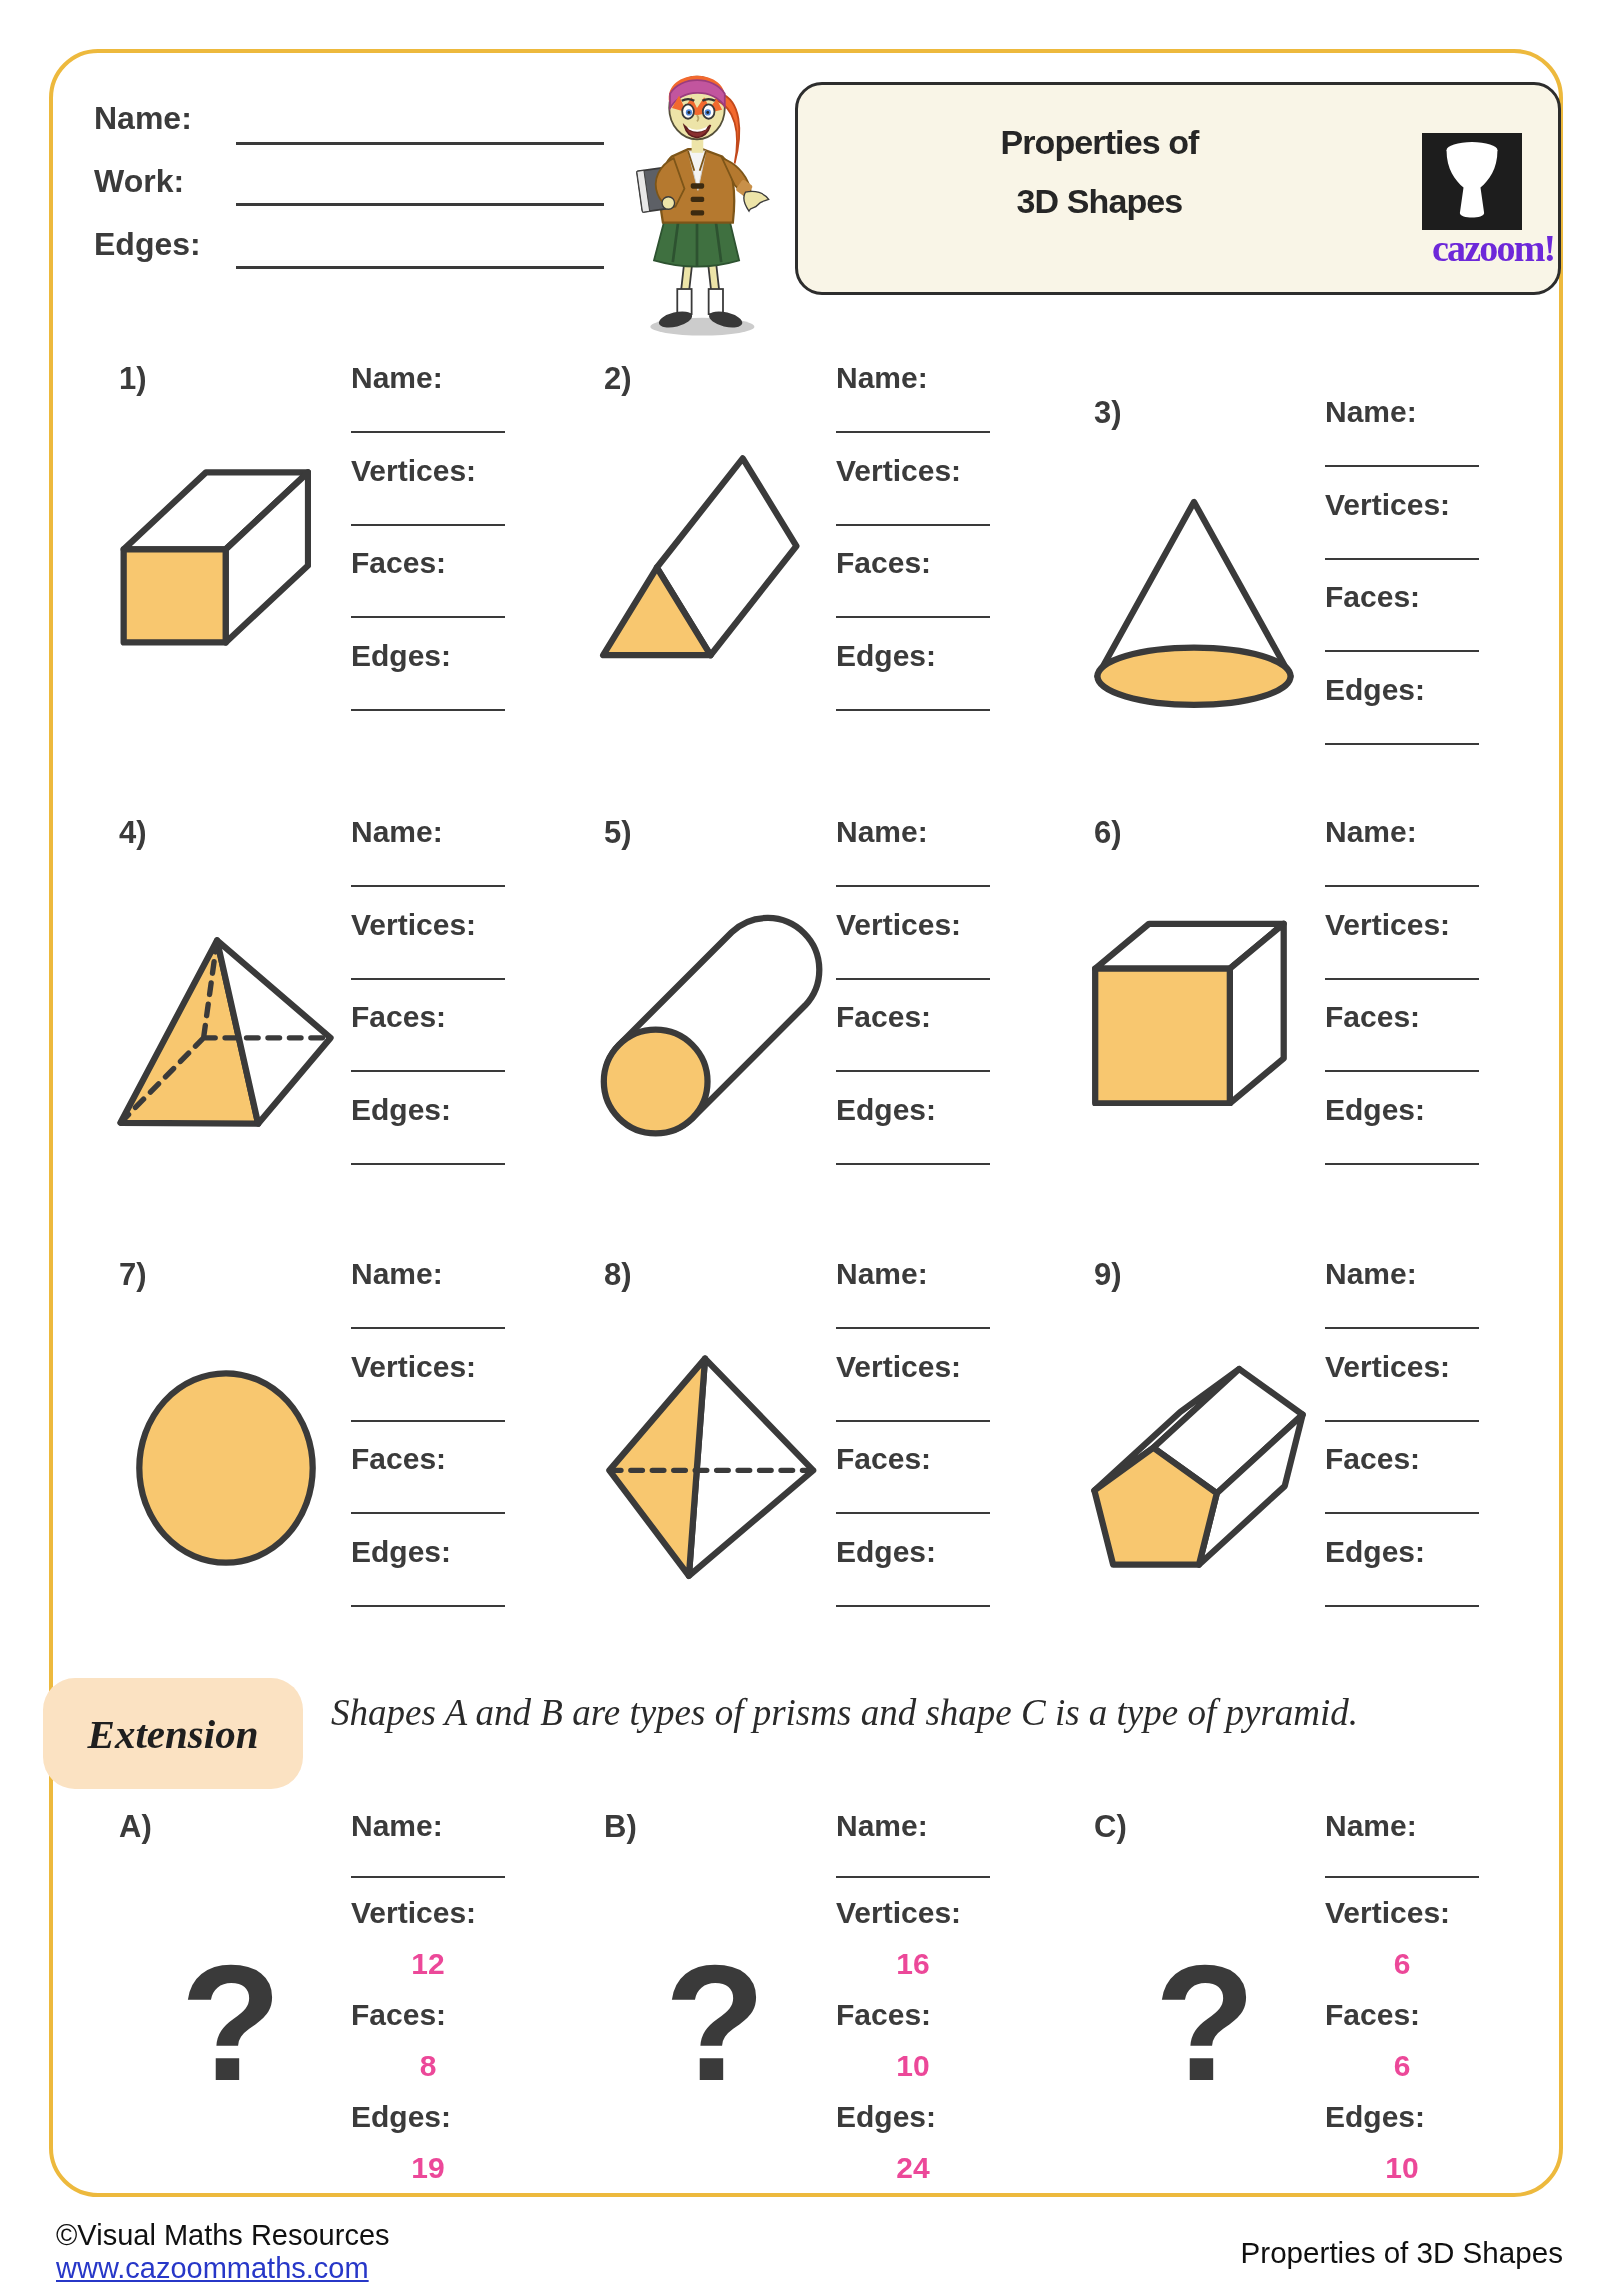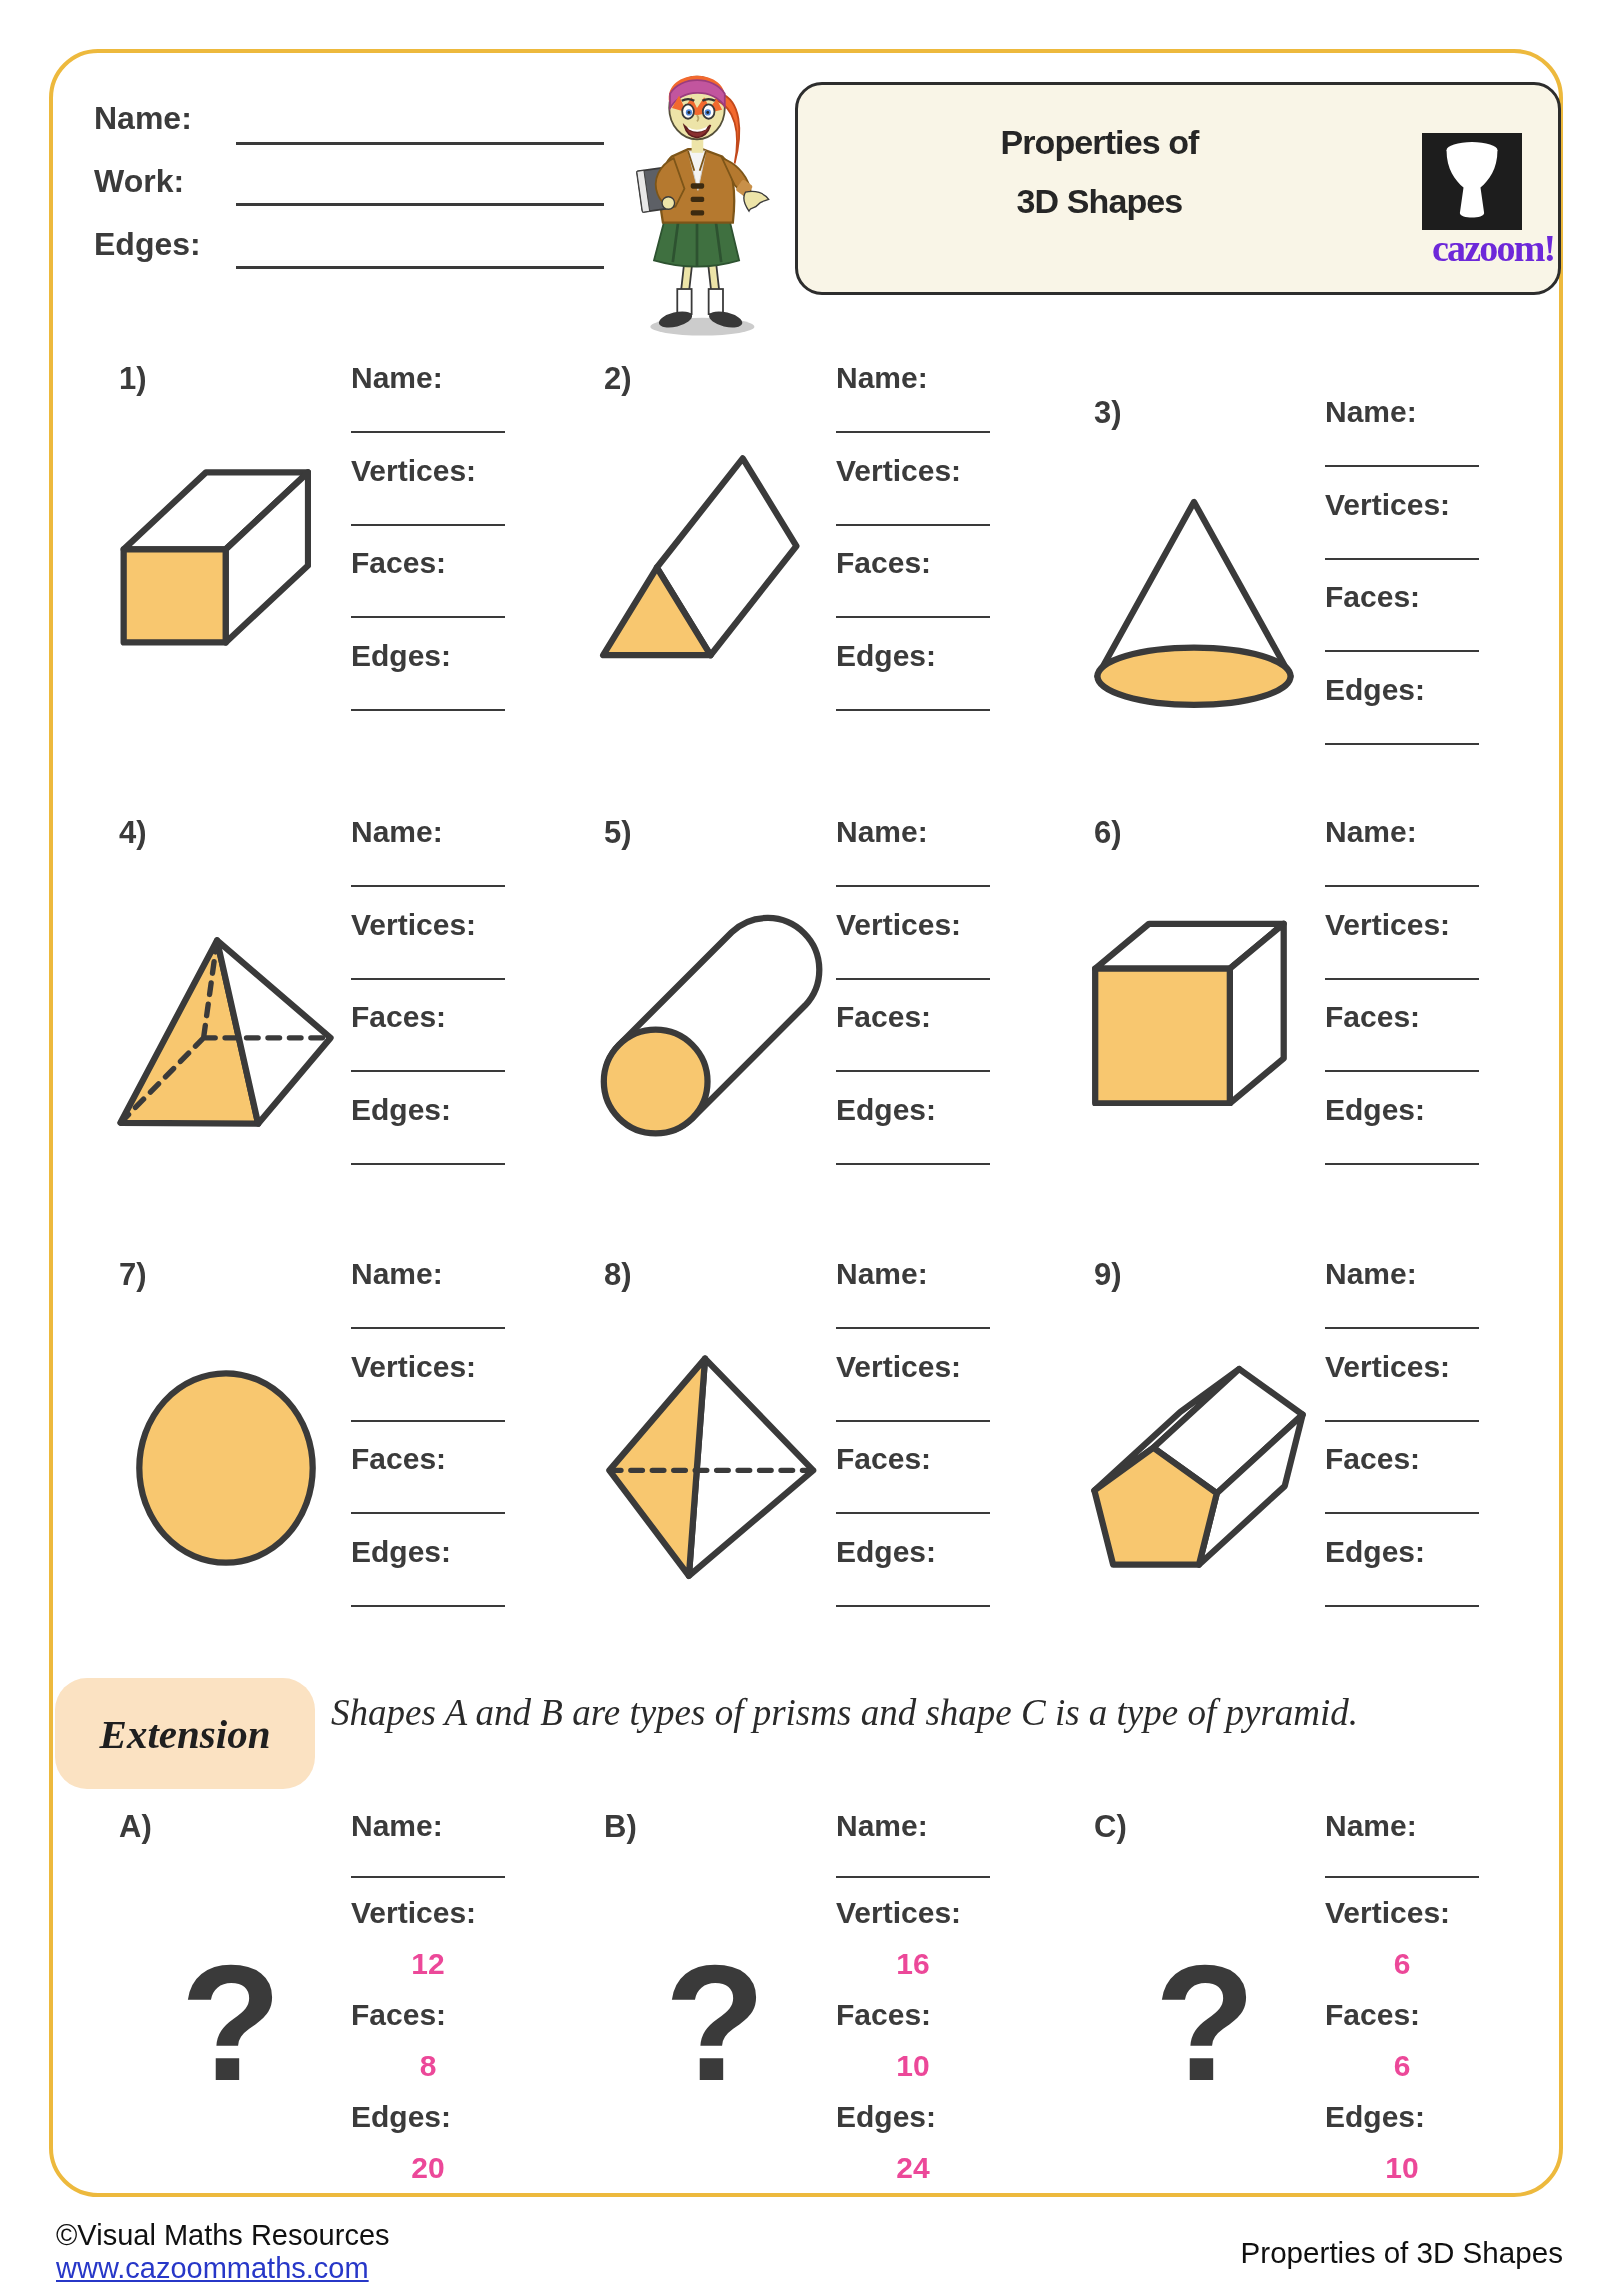--- a/index.html
+++ b/index.html
@@ -38,21 +38,21 @@
   }
   
   .q{position:absolute;inset:0;}
   .qnum{position:absolute;font-size:31px;font-weight:700;color:#3b3b3b;}
   .shape{position:absolute;}
   .fields{position:absolute;width:154px;}
   .lab{font-size:30px;font-weight:700;color:#3b3b3b;height:34px;line-height:34px;}
   .ln{height:0;border-bottom:2.7px solid #3a3a3a;margin-top:36px;margin-bottom:20.6px;}
   
   .ext-banner{
-    position:absolute;left:55px;top:1678px;width:260px;height:111px;background:var(--peach);
+    position:absolute;left:43px;top:1678px;width:260px;height:111px;background:var(--peach);
     border-radius:32px;display:flex;align-items:center;justify-content:center;
   }
   .ext-banner-text{
     font-family:"Liberation Serif",serif;font-style:italic;font-weight:700;
     font-size:41px;color:#1f1f1f;
   }
   .ext-instr{
     position:absolute;left:331px;font-family:"Liberation Serif",serif;font-style:italic;
     font-size:37px;color:#2a2a2a;white-space:nowrap;
   }
@@ -311,21 +311,21 @@
     <div class="qnum" style="left:119px;top:1809px">A)</div>
     <div class="qmark" style="left:157px;top:1933px">?</div>
     <div class="fields" style="left:351px;top:1809px">
       <div class="exlab">Name:</div>
         <div class="exln"></div>
       <div class="exlab">Vertices:</div>
       <div class="exval">12</div>
       <div class="exlab">Faces:</div>
       <div class="exval">8</div>
       <div class="exlab">Edges:</div>
-      <div class="exval">20</div>
+      <div class="exval">19</div>
     </div>
   </div>
 
   <div class="q">
     <div class="qnum" style="left:604px;top:1809px">B)</div>
     <div class="qmark" style="left:641px;top:1933px">?</div>
     <div class="fields" style="left:836px;top:1809px">
       <div class="exlab">Name:</div>
         <div class="exln"></div>
       <div class="exlab">Vertices:</div>

